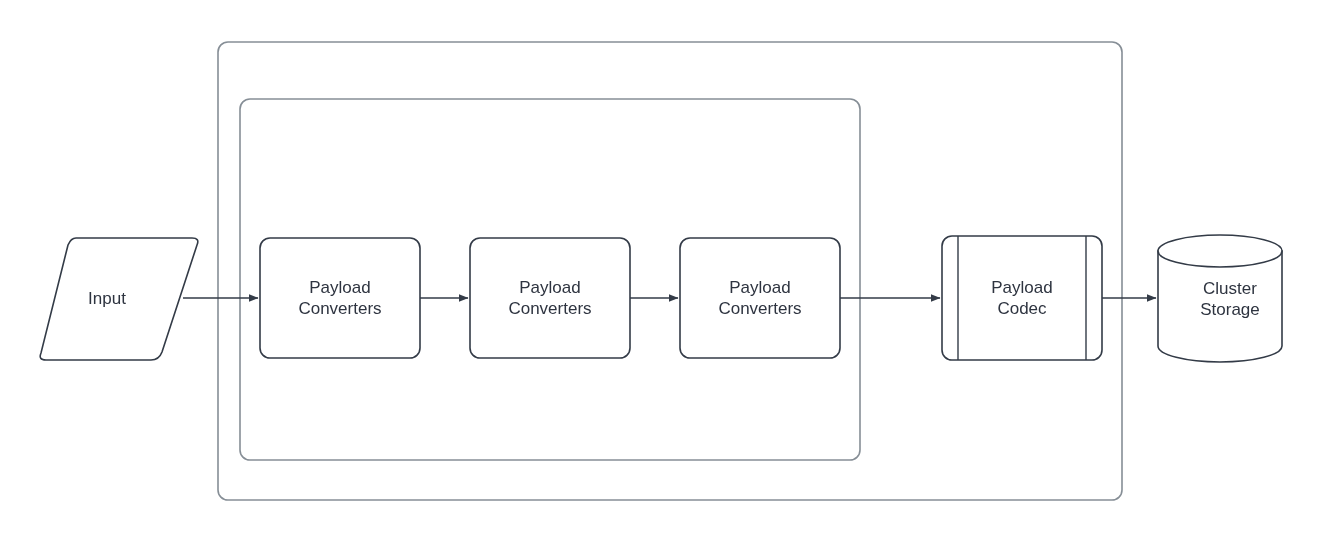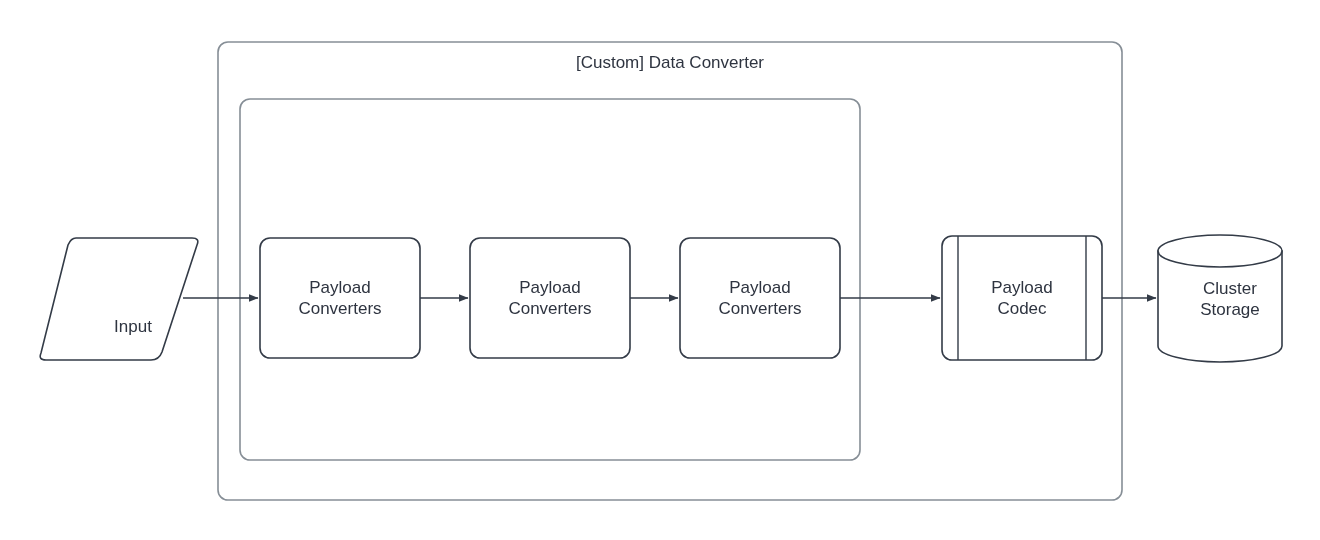--- a/index.html
+++ b/index.html
@@ -79,24 +79,23 @@
       <ellipse cx="1220" cy="251" rx="62" ry="16" fill="#ffffff" stroke="#333b47" stroke-width="1.6"></ellipse>
     </g>
 
     <line x1="183" y1="298" x2="258" y2="298" stroke="#333b47" stroke-width="1.6" marker-end="url(#arrowhead)"></line>
     <line x1="420" y1="298" x2="468" y2="298" stroke="#333b47" stroke-width="1.6" marker-end="url(#arrowhead)"></line>
     <line x1="630" y1="298" x2="678" y2="298" stroke="#333b47" stroke-width="1.6" marker-end="url(#arrowhead)"></line>
     <line x1="840" y1="298" x2="940" y2="298" stroke="#333b47" stroke-width="1.6" marker-end="url(#arrowhead)"></line>
     <line x1="1102" y1="298" x2="1156" y2="298" stroke="#333b47" stroke-width="1.6" marker-end="url(#arrowhead)"></line>
   </svg>
 
-  <div class="container-title" style="left:218px; top:52px; width:904px;">[Custom] Data Converter</div>
 
 
-  <div class="node-label" style="left:54px; top:288px; width:158px;margin-top:28px;">Input</div>
+  <div class="node-label" style="left:28px; top:288px; width:158px;">Input</div>
 
   <div class="node-label" style="left:260px; top:277px; width:160px;">Payload
 Converters</div>
 
   <div class="node-label" style="left:470px; top:277px; width:160px;">Payload
 Converters</div>
 
   <div class="node-label" style="left:680px; top:277px; width:160px;">Payload
 Converters</div>
 

